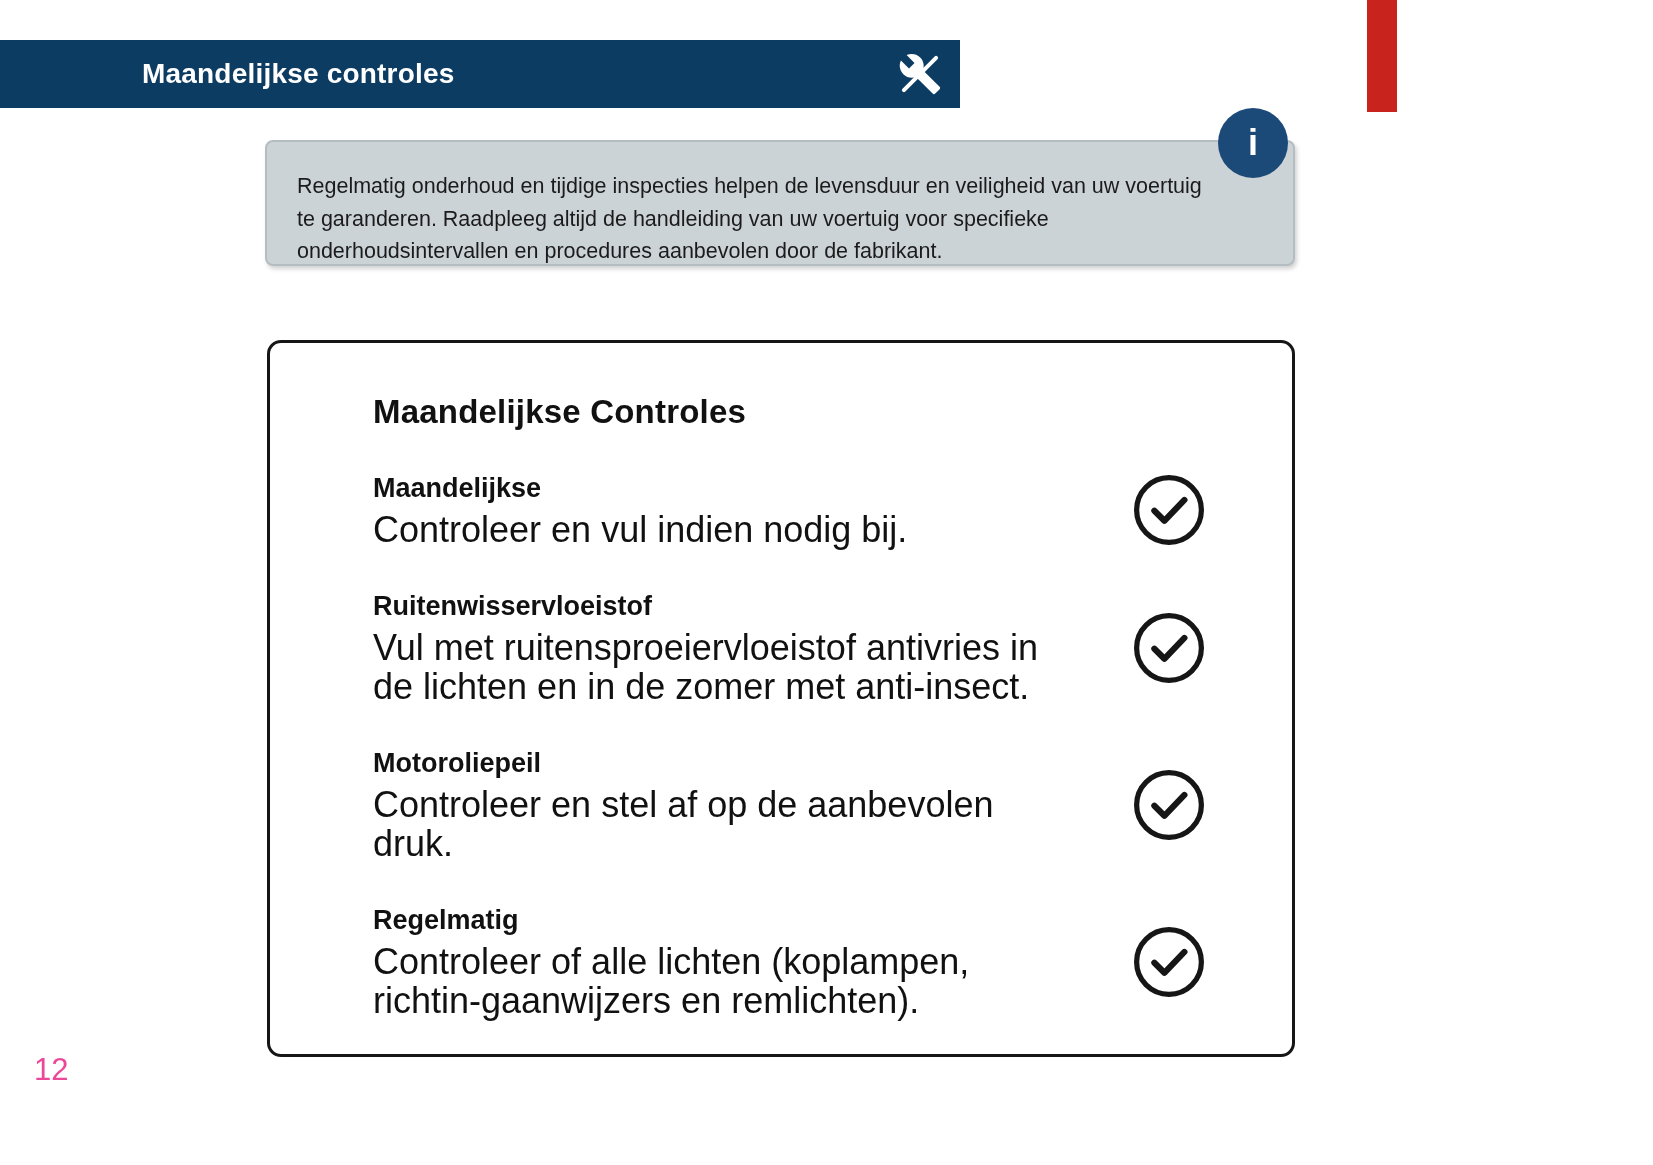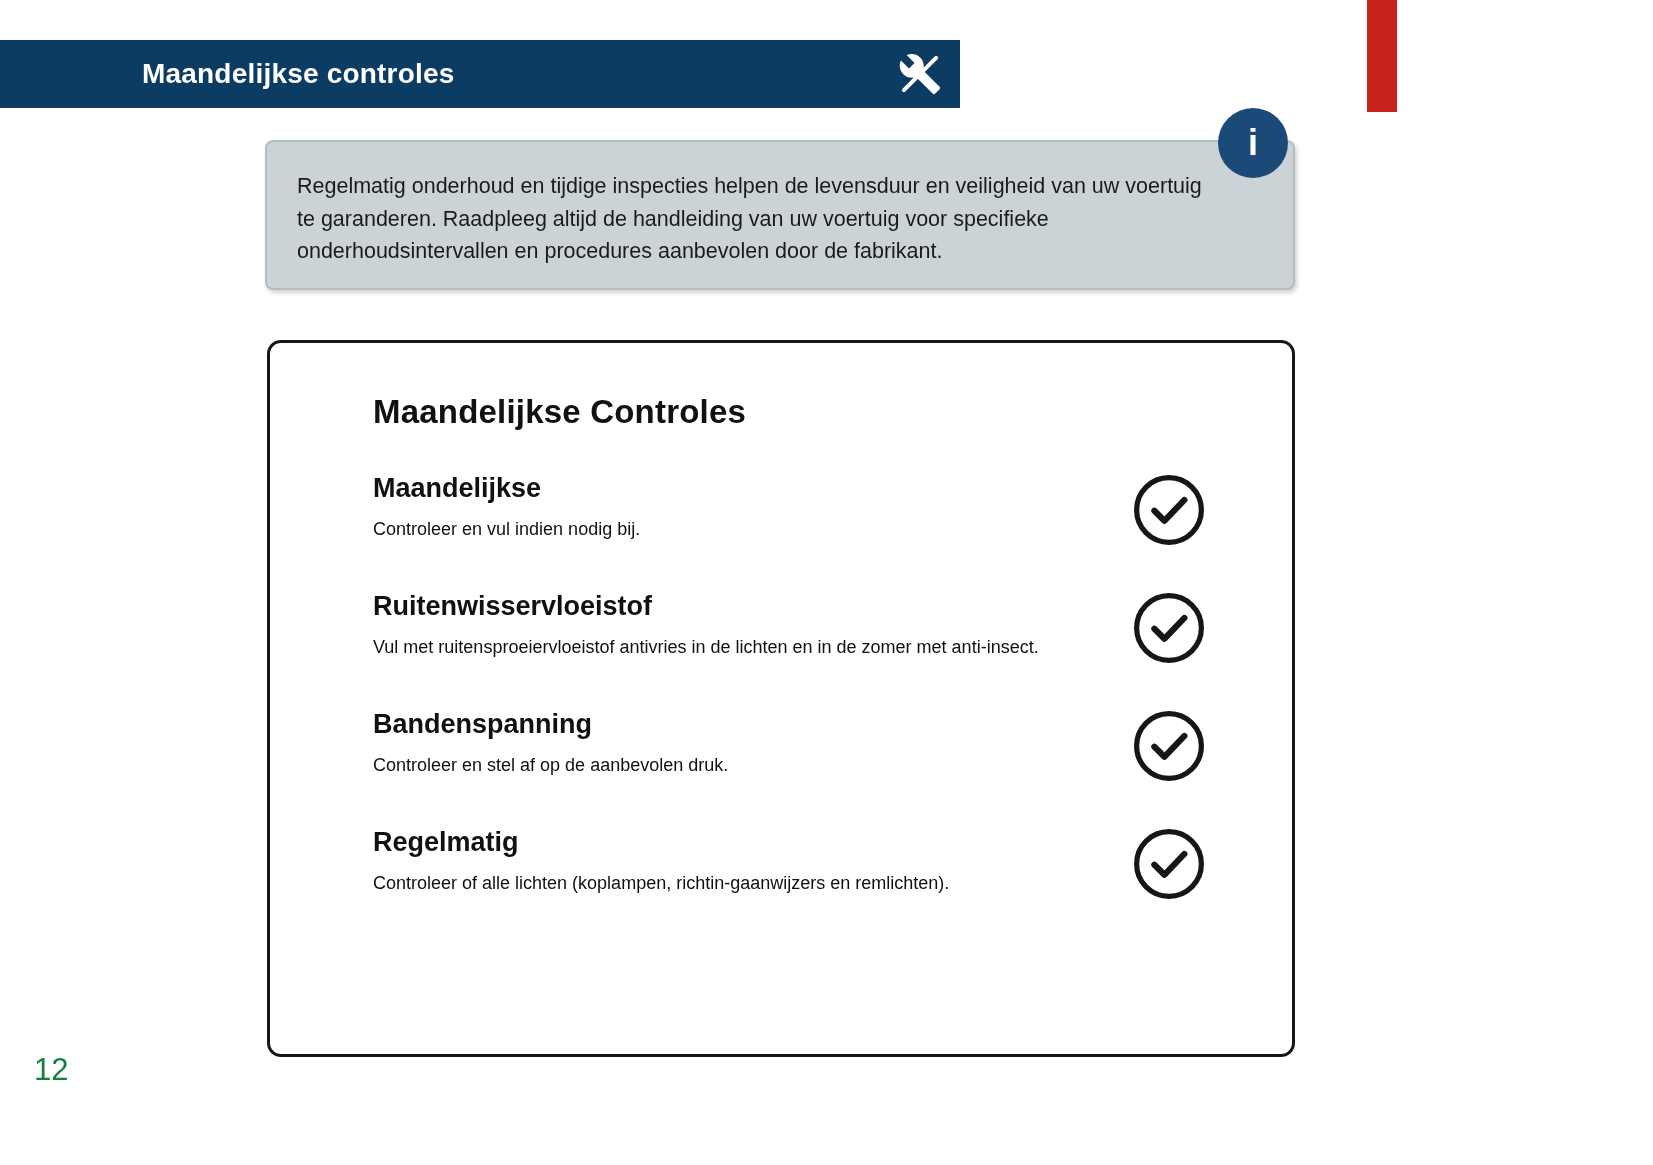--- a/index.html
+++ b/index.html
@@ -34,21 +34,21 @@
   .header-icon {
     width: 80px; height: 68px;
     display: flex; align-items: center; justify-content: center;
     background: #0d3c63;
   }
   .header-icon svg { width: 44px; height: 44px; }
 
   
   .info-box {
     position: absolute;
-    left: 265px; top: 140px; width: 1030px; height: 150px;
+    left: 265px; top: 140px; width: 1030px; height: 126px;
     background: #ccd3d7;
     border: 2px solid #b4bdc2;
     border-radius: 8px;
     box-shadow: 2px 3px 4px rgba(0,0,0,0.18);
   }
   .info-text {
     padding: 28px 88px 26px 30px;
     font-size: 21.5px; line-height: 32.5px;
     color: #1b1b1b;
   }
@@ -78,32 +78,32 @@
   .item {
     display: flex; align-items: center;
     margin-bottom: 40px;
   }
   .item-text { width: 680px; }
   .item-heading {
     font-size: 27px; font-weight: bold; color: #111;
     line-height: 35px; margin-bottom: 4px;
   }
   .item-desc {
-    font-size: 18px; color: #111; line-height: 39px;
+    font-size: 36px; color: #111; line-height: 39px;
   }
   .check {
     margin-left: auto;
     width: 74px; height: 74px; flex: none;
   }
   .check svg { width: 74px; height: 74px; display: block; }
 
   .page-number {
     position: absolute;
     left: 34px; top: 1052px;
-    font-size: 31px; color: #15803d;
+    font-size: 31px; color: #ec4899;
   }
 </style>
 </head>
 <body>
 
 <div class="page">
 
   <div class="red-tab"></div>
 
   <div class="header-bar">
@@ -151,21 +151,21 @@
         <div class="check">
           <svg viewBox="0 0 48 48" aria-hidden="true">
             <circle cx="24" cy="24" r="21" fill="none" stroke="#161616" stroke-width="3.4"></circle>
             <path d="M14.5 24.5l6.5 6.5 13-13.5" fill="none" stroke="#161616" stroke-width="4" stroke-linecap="round" stroke-linejoin="round"></path>
           </svg>
         </div>
       </div>
 
       <div class="item">
         <div class="item-text">
-          <div class="item-heading">Bandenspanning</div>
+          <div class="item-heading">Motoroliepeil</div>
           <div class="item-desc">Controleer en stel af op de aanbevolen druk.</div>
         </div>
         <div class="check">
           <svg viewBox="0 0 48 48" aria-hidden="true">
             <circle cx="24" cy="24" r="21" fill="none" stroke="#161616" stroke-width="3.4"></circle>
             <path d="M14.5 24.5l6.5 6.5 13-13.5" fill="none" stroke="#161616" stroke-width="4" stroke-linecap="round" stroke-linejoin="round"></path>
           </svg>
         </div>
       </div>
 

